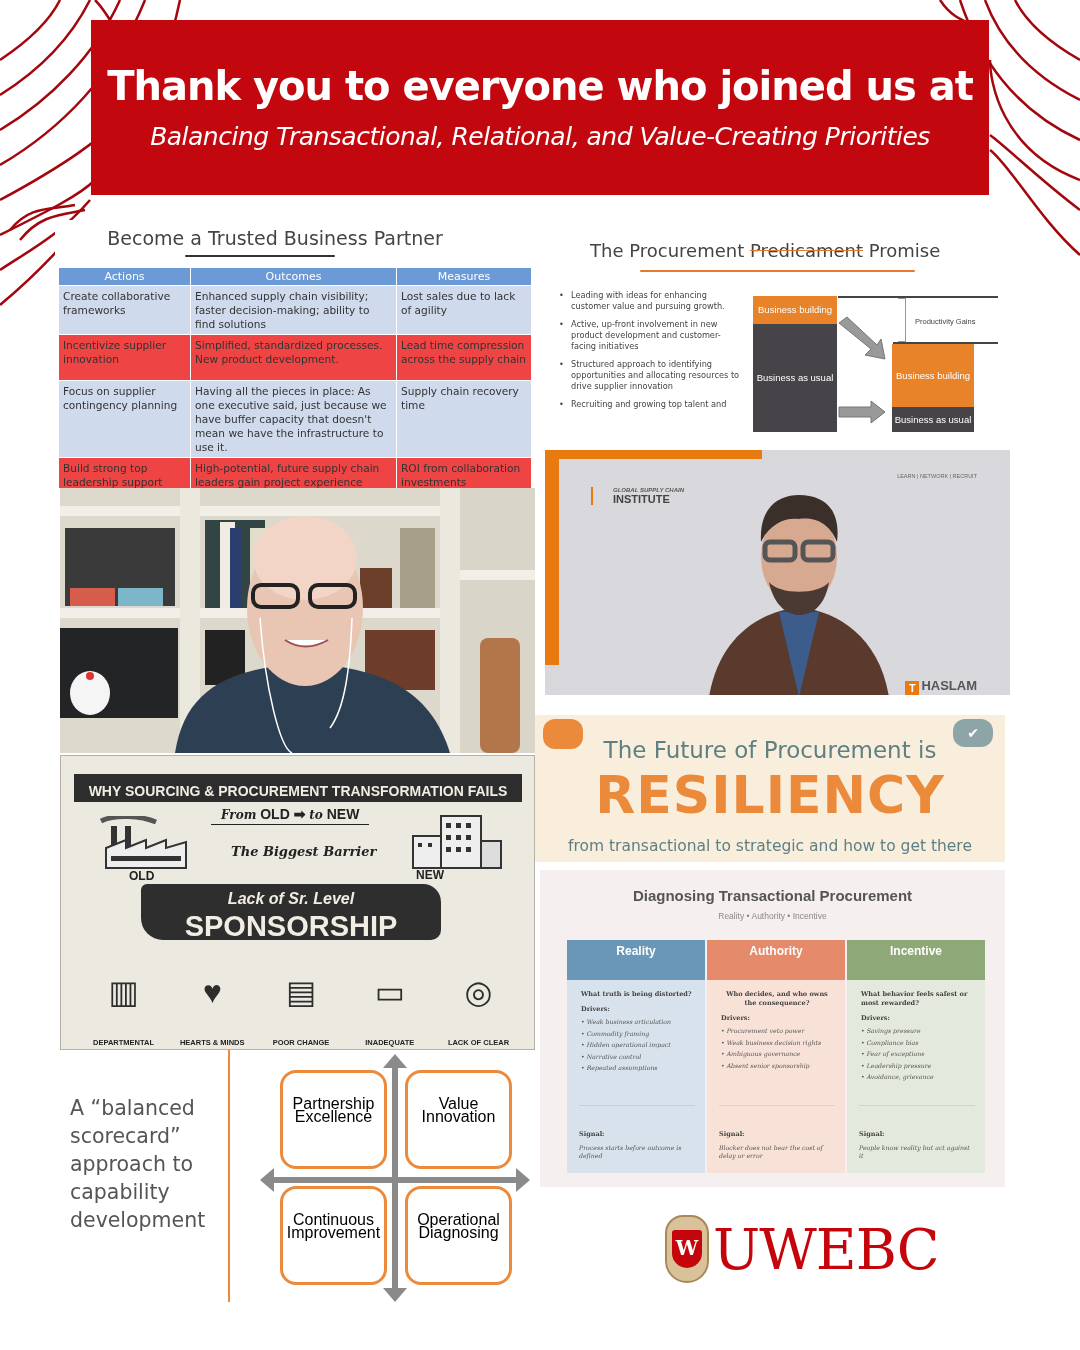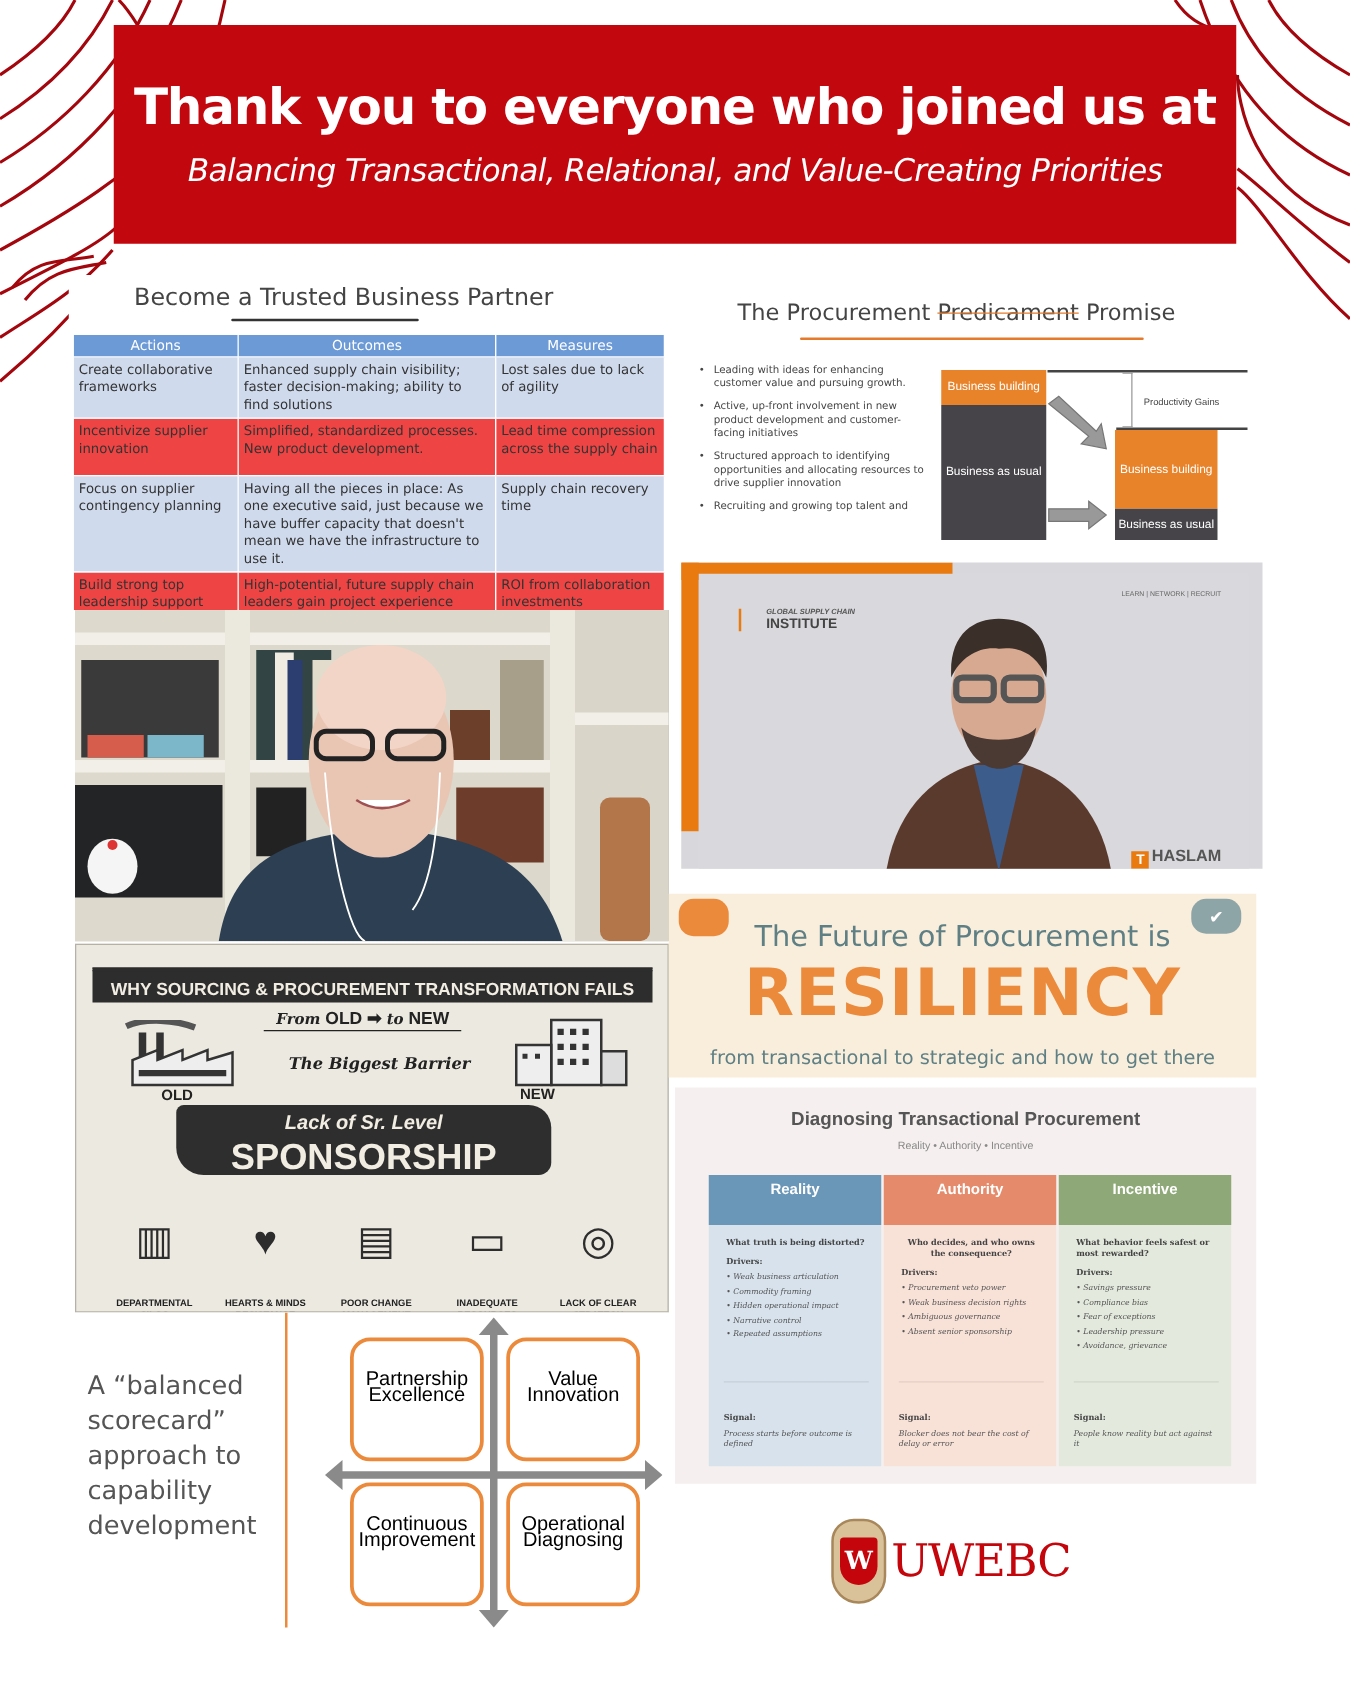--- a/index.html
+++ b/index.html
@@ -101,21 +101,21 @@
   .p8 .vline { position: absolute; left: 173px; top: 0; width: 2px; height: 252px; background: #ec8a3c; }
   .quad { position: absolute; width: 107px; height: 99px; border: 3px solid #ec8a3c; border-radius: 16px; background: #fff;
           display: flex; align-items: center; justify-content: center; text-align: center; font-size: 16px; color: #000000; line-height: 13px; padding-bottom: 20px; }
   .p8 .axis-h { position: absolute; left: 212px; top: 127px; width: 255px; height: 6px; background: #8a8a8a; }
   .p8 .axis-v { position: absolute; left: 337px; top: 8px; width: 6px; height: 240px; background: #8a8a8a; }
 
   
   .logo { position: absolute; left: 665px; top: 1215px; display: flex; align-items: center; }
   .crest { width: 44px; height: 68px; background: #d9c29a; border-radius: 18px 18px 22px 22px; display: flex; align-items: center; justify-content: center; border: 2px solid #a8875a; }
   .crest .shield { width: 30px; height: 38px; background: #c5050c; border-radius: 3px 3px 15px 15px; color: #fff; font-family: "DejaVu Serif", serif; font-weight: bold; font-size: 20px; text-align: center; line-height: 36px; }
-  .logo .word { font-family: "DejaVu Serif", serif; font-size: 36px; color: #c5050c; margin-left: 4px; letter-spacing: -1px; }
+  .logo .word { font-family: "DejaVu Serif", serif; font-size: 56px; color: #c5050c; margin-left: 4px; letter-spacing: -1px; }
 </style>
 </head>
 <body>
 
 <svg class="bg-lines" viewBox="0 0 1080 1350">
   <g fill="none" stroke="#a3060d" stroke-width="2.5">
     <path d="M0,60 C30,40 50,20 60,0"></path>
     <path d="M0,95 C40,70 70,40 90,0"></path>
     <path d="M0,130 C50,100 95,55 120,0"></path>
     <path d="M0,165 C60,130 115,75 145,0"></path>

